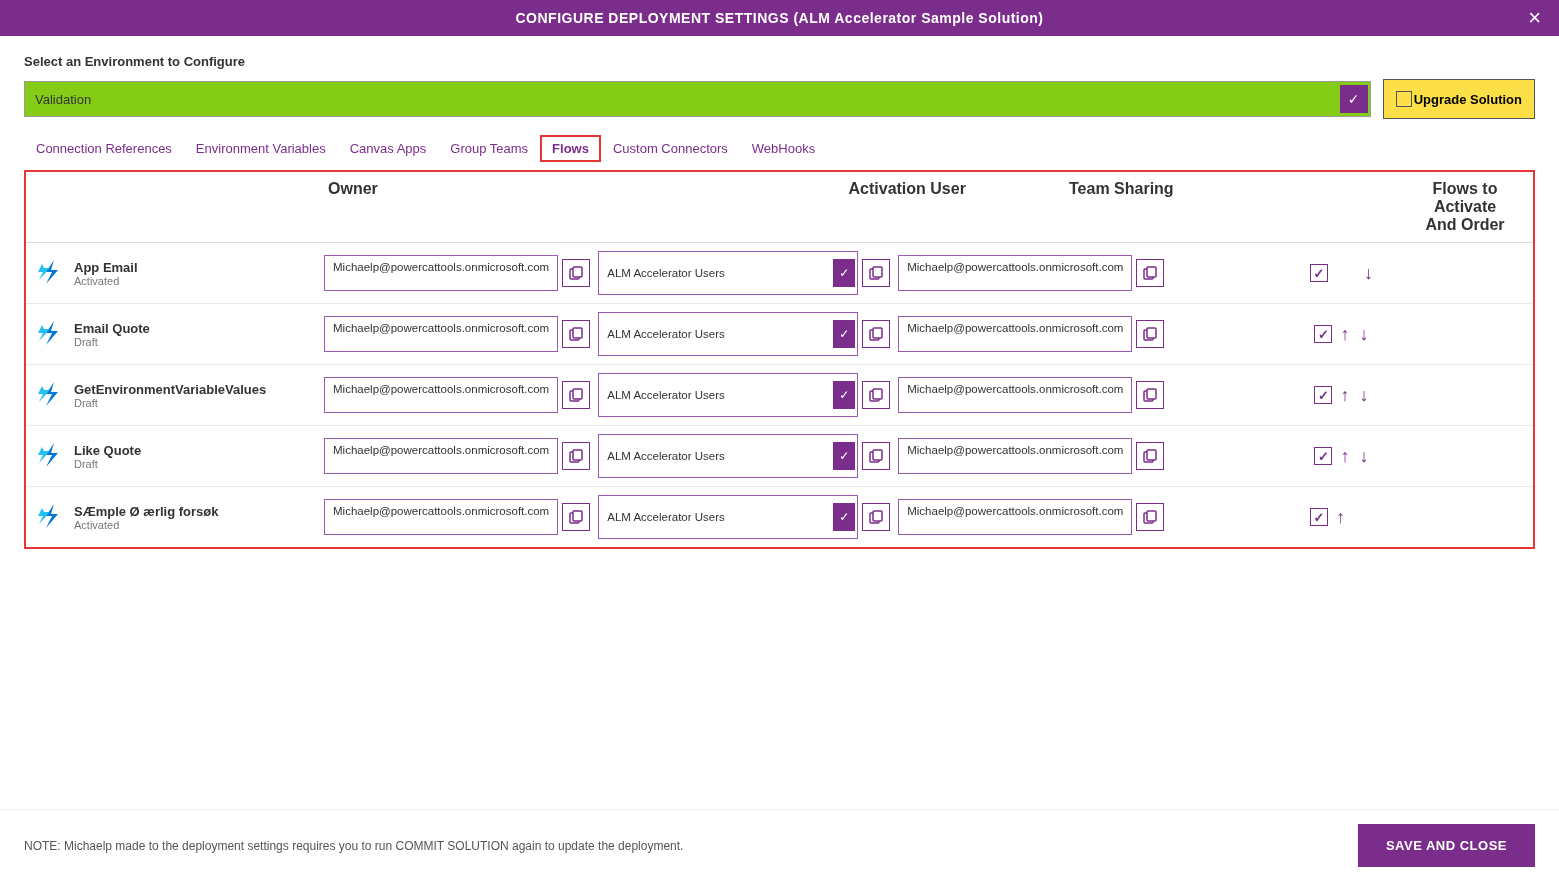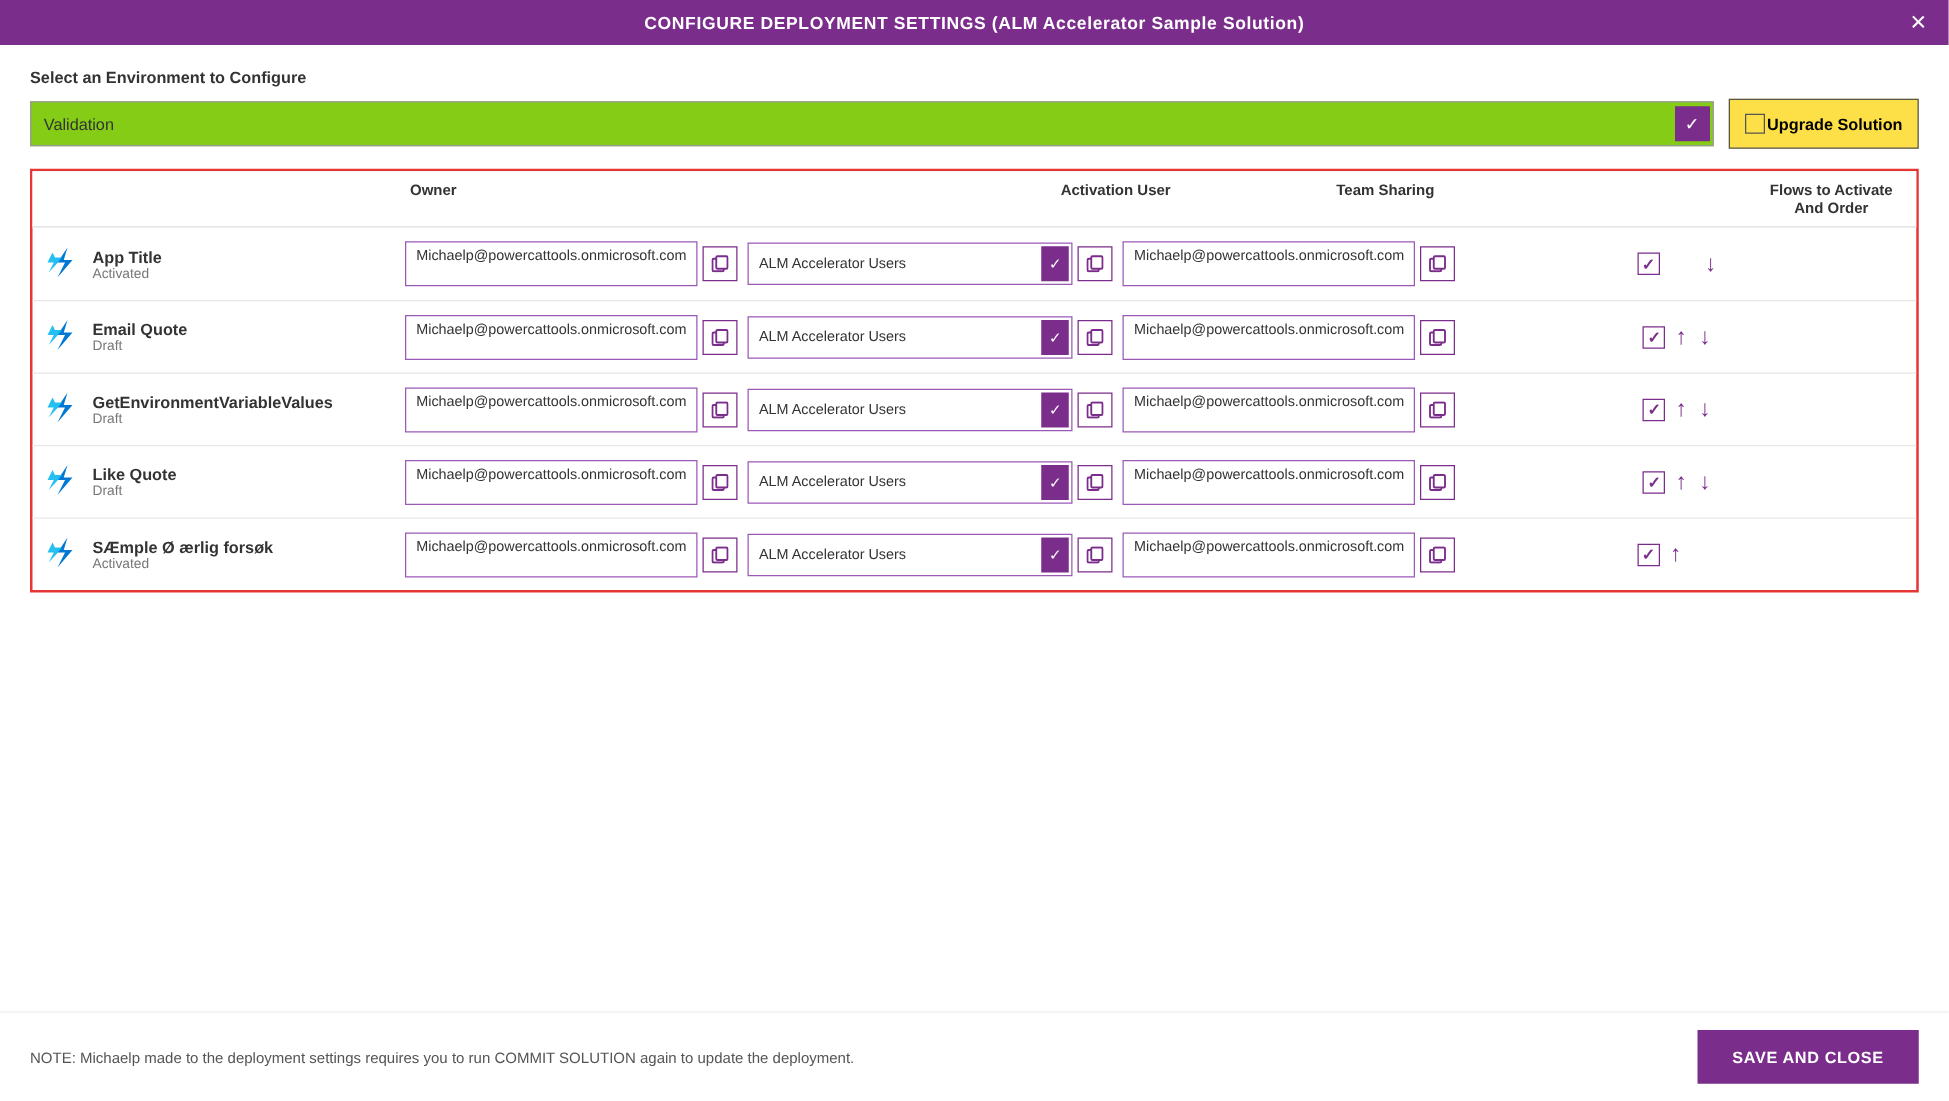--- a/index.html
+++ b/index.html
@@ -127,21 +127,21 @@
 
     
     .table-header {
       display: grid;
       grid-template-columns: 290px 1fr 300px 1fr 340px 120px;
       padding: 6px 8px;
       background: #fff;
       border-bottom: 1px solid #ddd;
     }
     .col-header {
-      font-size: 12px;
+      font-size: 16px;
       font-weight: 600;
       color: #333;
       padding: 2px 4px;
     }
     .col-header.right { text-align: center; }
 
     
     .flow-row {
       display: grid;
       grid-template-columns: 290px 1fr 300px 1fr 340px 120px;
@@ -203,21 +203,21 @@
       gap: 4px;
       padding-right: 8px;
     }
     .team-dropdown {
       flex: 1;
       border: 1.5px solid #9B59B6;
       padding: 5px 8px;
       font-size: 11.5px;
       color: #333;
       background: #fff;
-      height: 34px;
+      height: 44px;
       display: flex;
       align-items: center;
     }
     .team-dropdown span { flex: 1; }
     .team-chevron {
       background: #7B2D8B;
       color: #fff;
       width: 22px;
       height: 28px;
       display: flex;
@@ -319,20 +319,29 @@
     <div class="env-dropdown">
       <span>Validation</span>
       <div class="chevron">✓</div>
     </div>
     <button class="upgrade-btn">
       <span class="check-box"></span>
       <span>Upgrade Solution</span>
     </button>
   </div>
 
+  <div class="tabs">
+    <a class="tab">Connection References</a>
+    <a class="tab">Environment Variables</a>
+    <a class="tab">Canvas Apps</a>
+    <a class="tab">Group Teams</a>
+    <a class="tab active">Flows</a>
+    <a class="tab">Custom Connectors</a>
+    <a class="tab">WebHooks</a>
+  </div>
 
   <div class="table-container">
 
     <div class="table-header">
       <div class="col-header"></div>
       <div class="col-header">Owner</div>
       <div class="col-header"></div>
       <div class="col-header">Activation User</div>
       <div class="col-header">Team Sharing</div>
       <div class="col-header right">Flows to Activate<br>And Order</div>
@@ -340,21 +349,21 @@
 
     <div id="flows-rows">
         <div class="flow-row">
     <div class="flow-identity">
       <span class="lightning-icon"><svg class="flow-icon" viewBox="0 0 32 32" xmlns="http://www.w3.org/2000/svg">
     <rect width="32" height="32" rx="4" fill="white"></rect>
     <polygon points="20,4 12,16 18,16 12,28 24,14 17,14" fill="#0078D4"></polygon>
     <polygon points="8,8 4,16 9,16 5,24 16,12 10,12" fill="#00B4F0" opacity="0.85"></polygon>
   </svg></span>
       <div>
-        <div class="flow-name">App Title</div>
+        <div class="flow-name">App Email</div>
         <div class="flow-status">Activated</div>
       </div>
     </div>
     <div class="owner-cell">
       <div class="owner-input">Michaelp@powercattools.onmicrosoft.com</div>
       <div class="copy-icon-btn">
         <svg width="14" height="14" viewBox="0 0 14 14">
           <rect x="1" y="3" width="9" height="10" rx="1" fill="none" stroke="#7B2D8B" stroke-width="1.5"></rect>
           <rect x="4" y="1" width="9" height="10" rx="1" fill="white" stroke="#7B2D8B" stroke-width="1.5"></rect>
         </svg>

